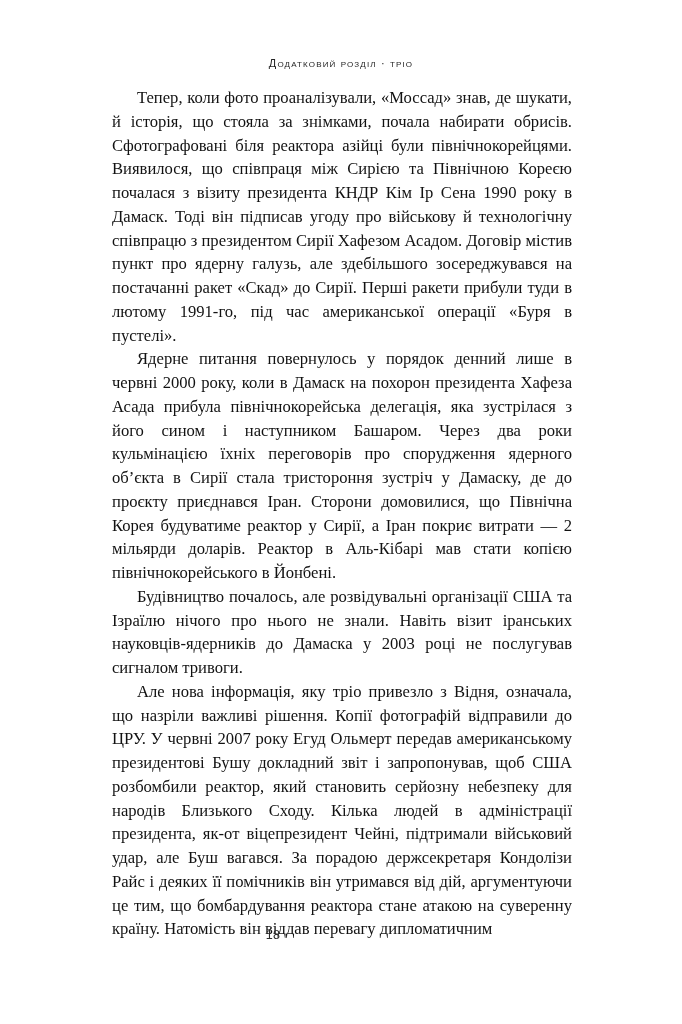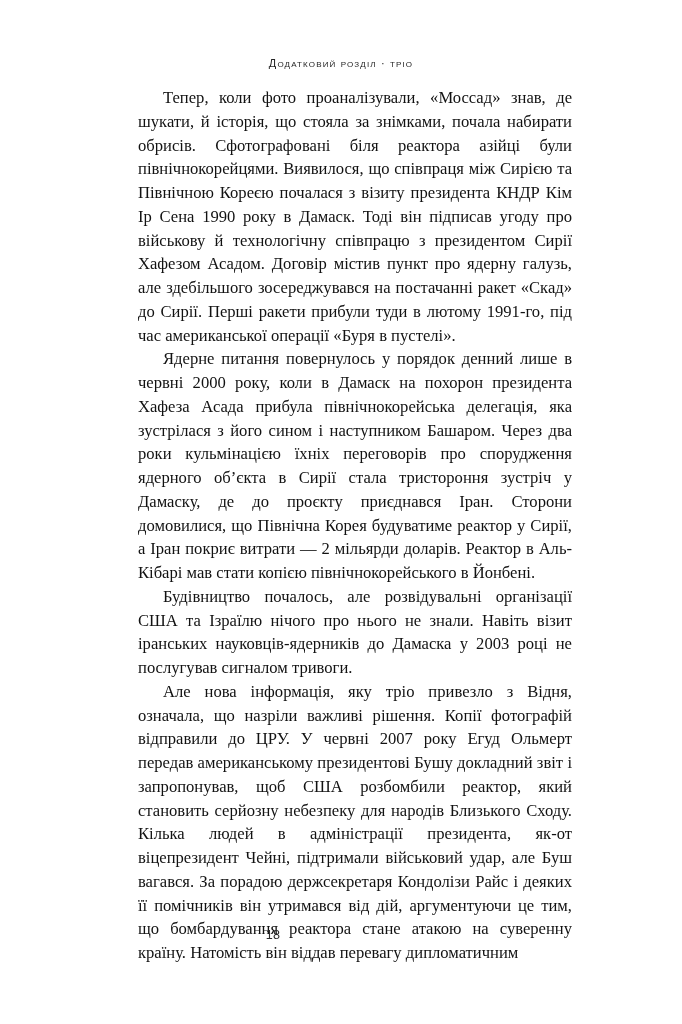--- a/index.html
+++ b/index.html
@@ -55,21 +55,21 @@
     hyphens: manual;
   }
 
   .textblock p {
     margin: 0;
     text-indent: 25px;
     text-align: justify;
   }
 
   
-  .textblock p { text-align-last: left; margin-left: 26px; }
+  .textblock p { text-align-last: left; }
 
   
   .folio {
     position: absolute;
     top: 928px;
     left: 0;
     width: 546px;
     text-align: center;
     font-family: "Liberation Sans", "DejaVu Sans", sans-serif;
     font-size: 12.6px;

